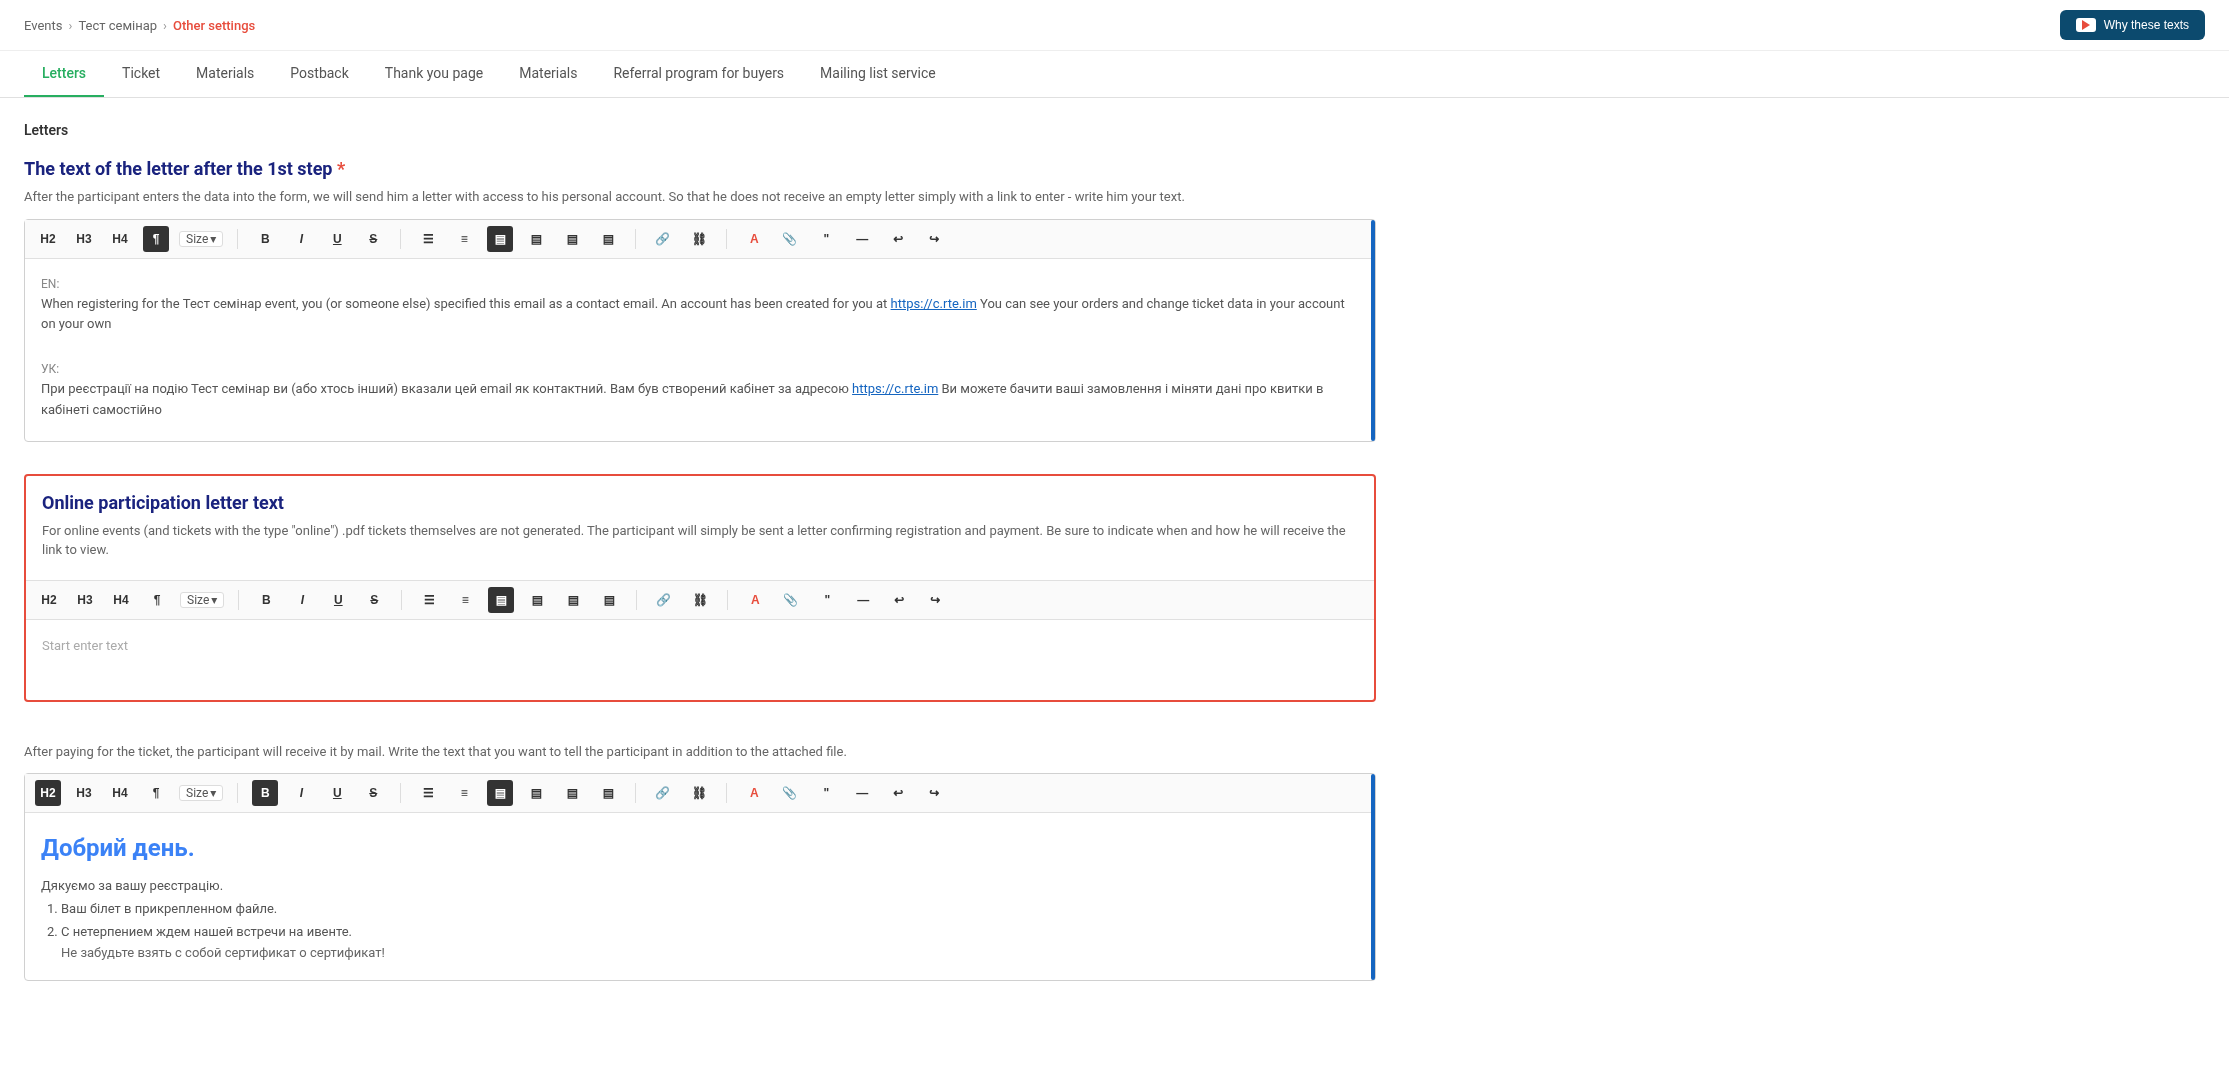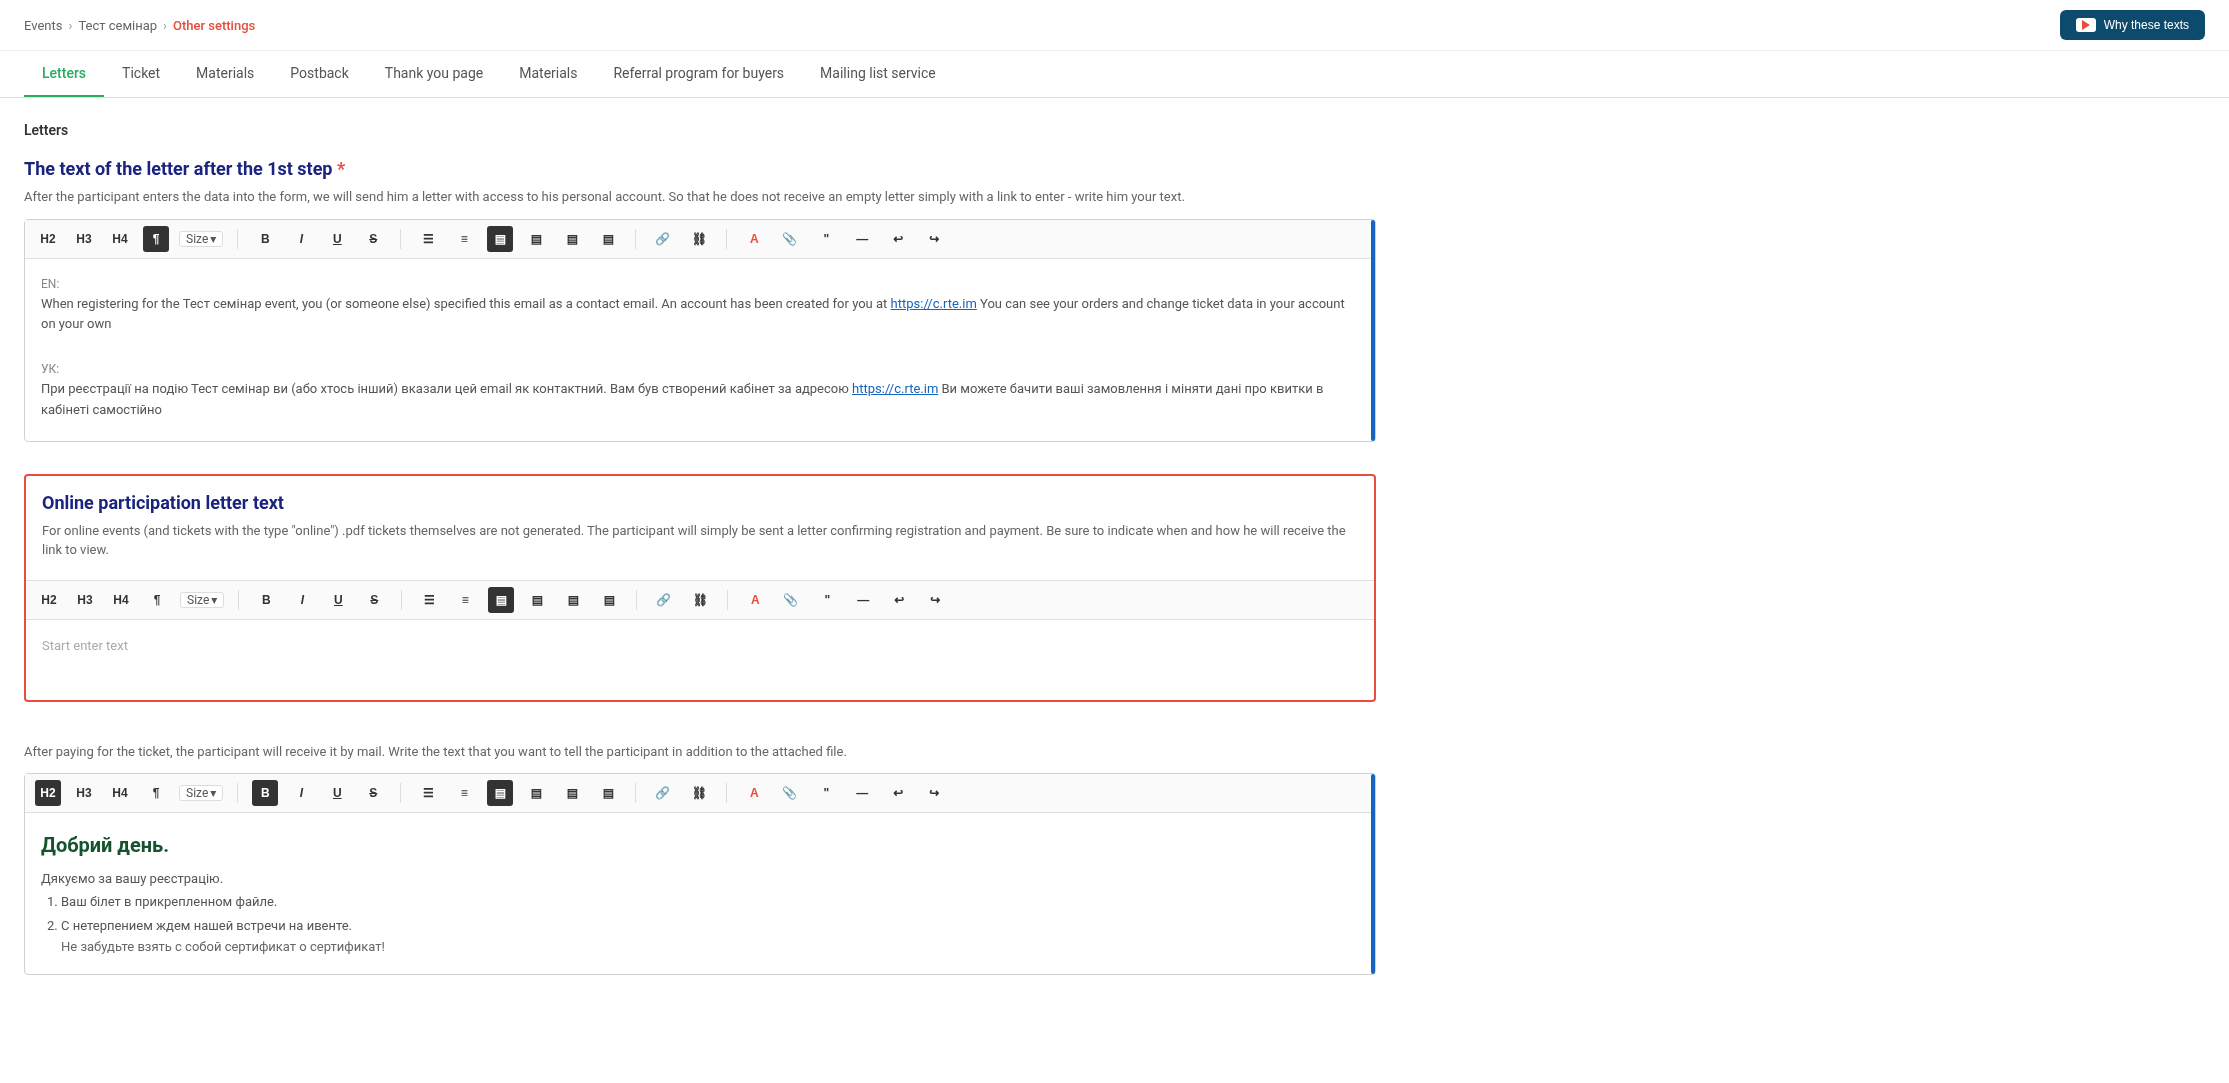--- a/index.html
+++ b/index.html
@@ -220,23 +220,23 @@
     
     .ticket-section { margin-bottom: 32px; }
 
     .ticket-letter-content {
       font-size: 13px;
       color: #555;
       line-height: 1.6;
     }
 
     .ticket-heading-bold {
-      font-size: 20px;
+      font-size: 24px;
       font-weight: 700;
-      color: #14532d;
+      color: #3b82f6;
       margin-bottom: 8px;
     }
 
     .ticket-list {
       padding-left: 20px;
       color: #555;
       font-size: 13px;
       line-height: 1.8;
     }
 

